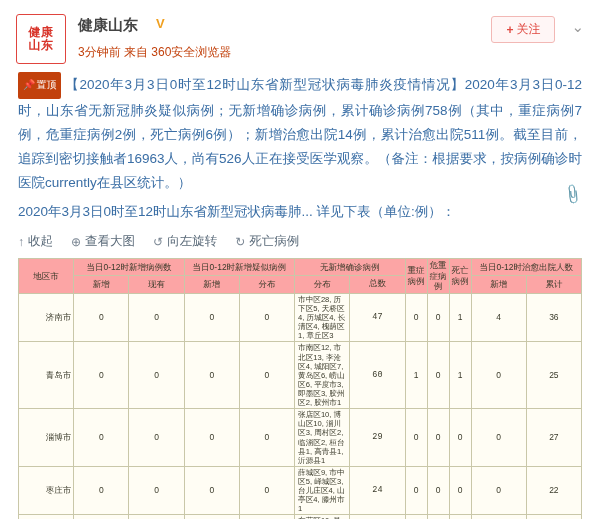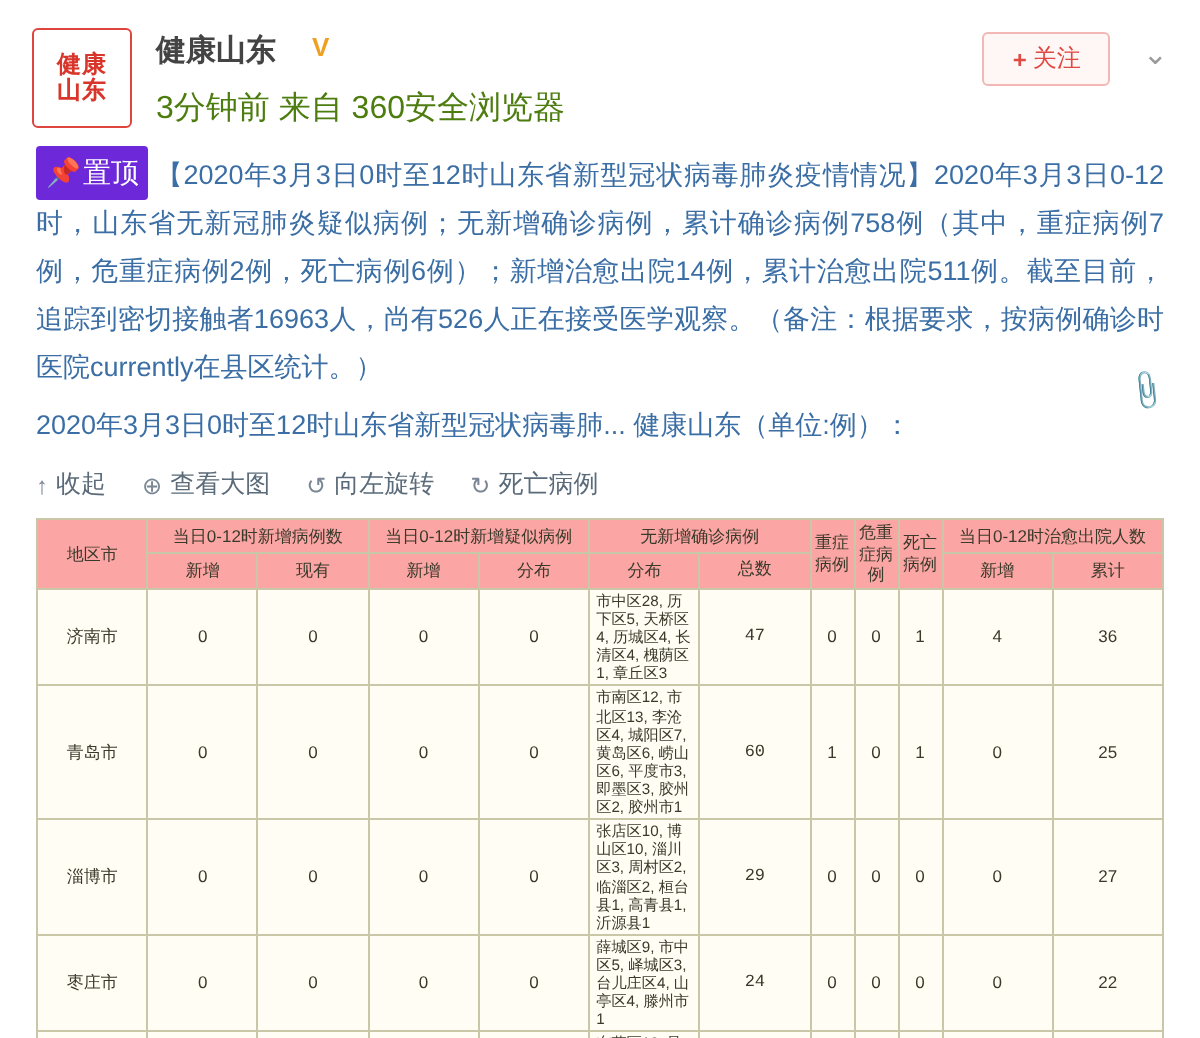--- a/index.html
+++ b/index.html
@@ -22,40 +22,40 @@
     align-items:center; justify-content:center; line-height:1.05;
     color:#d8352b; font-size:12px; font-weight:bold; letter-spacing:0.5px;
   }
   .avatar .l1, .avatar .l2 { display:block; }
   .head-mid { flex:1 1 auto; padding-left:12px; padding-top:2px; }
   .name-row { display:flex; align-items:flex-start;gap:12px; }
   .uname { font-size:15px; color:#444; font-weight:bold; }
   .vbadge {
     display:inline-block; margin-left:6px; color:#f0a020; font-size:13px; font-weight:bold;
   }
-  .meta { margin-top:9px; color:#4d7c0f; font-size:16px; }
+  .meta { margin-top:9px; color:#c2410c; font-size:12px; }
   .head-right { flex:0 0 auto; display:flex; align-items:flex-start; padding-top:2px; }
   .follow-btn {
     border:1px solid #f2b8b5; background:#fff6f6; color:#e04a42;
     border-radius:3px; font-size:12px; padding:4px 14px; cursor:pointer;
     display:flex; align-items:center; gap:3px;
   }
   .follow-btn .plus { font-weight:bold; }
   .chev { margin-left:16px; color:#999; font-size:15px; cursor:pointer; padding-top:2px;}
 
   
   .content { padding:2px 18px 0 18px; }
   .ptext {
     color:#3a6ea5;
     font-size:13.5px;
     line-height:24px;
     text-align:justify;
   }
   .pin-tag {
-    display:inline-block; background:#6d28d9; color:#fff; font-size:14px;
+    display:inline-block; background:#c2410c; color:#fff; font-size:10px;
     border-radius:2px; padding:1px 5px 2px 5px; margin-right:3px;
     vertical-align:1px;
   }
   .pin-tag .pin-ico { margin-right:1px; }
 
   .link-row {
     margin-top:6px; color:#3a6ea5; font-size:13.5px; line-height:22px;
     position:relative;
   }
   .clip {
@@ -76,21 +76,21 @@
     border-collapse:collapse; width:100%; background:#fffdf4;
     font-size:8.5px; color:#3a3a2a; table-layout:fixed;
   }
   table.data th, table.data td {
     border:1px solid #c9c7a8; padding:1px 2px; text-align:center; line-height:1.25;
   }
   table.data thead th { background:#fca5a5; font-weight:normal; }
   table.data td.dist {
     text-align:left; font-size:7.6px; line-height:1.2; padding:1px 3px; color:#3a3a2a;
   }
-  table.data td.reg { width:34px; }
+  table.data td.reg { width:34px;text-align:right; }
   .num { width:26px; }
   .tot { width:26px;font-family:Liberation Mono, monospace; }
   .sevc { width:22px; }
 </style>
 </head>
 <body>
 
 <div class="card">
 
   <div class="header">
@@ -116,21 +116,21 @@
 
   <div class="content">
     <div class="ptext">
       <span class="pin-tag">
         <span class="pin-ico">📌</span><span>置顶</span>
       </span><span>【2020年3月3日0时至12时山东省新型冠状病毒肺炎疫情情况】2020年3月3日0-12时，山东省无新冠肺炎疑似病例；无新增确诊病例，累计确诊病例758例（其中，重症病例7例，危重症病例2例，死亡病例6例）；新增治愈出院14例，累计治愈出院511例。截至目前，追踪到密切接触者16963人，尚有526人正在接受医学观察。（备注：根据要求，按病例确诊时医院currently在县区统计。）</span>
     </div>
     <div class="link-row">
       <span class="clip">📎</span>
       <span>2020年3月3日0时至12时山东省新型冠状病毒肺...</span>
-      <span>健康山东（单位:例）：</span>
+      <span>详见下表（单位:例）：</span>
     </div>
   </div>
 
   <div class="toolbar">
     <div class="tool">
       <span class="ti">↑</span>
       <span>收起</span>
     </div>
     <div class="tool">
       <span class="ti">⊕</span>

